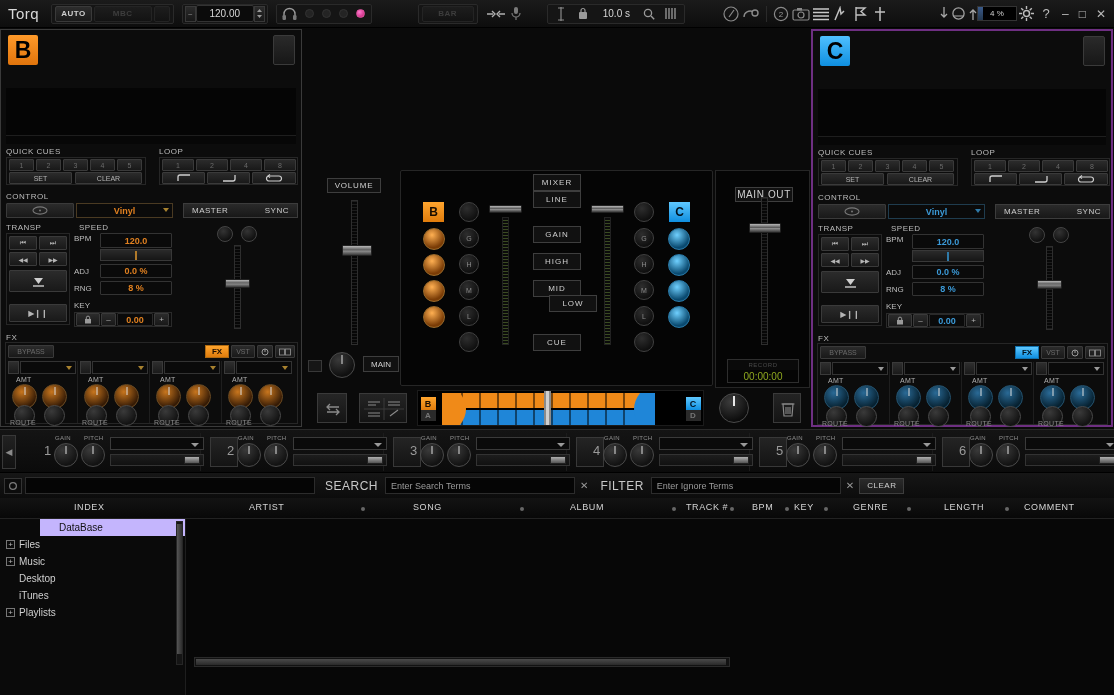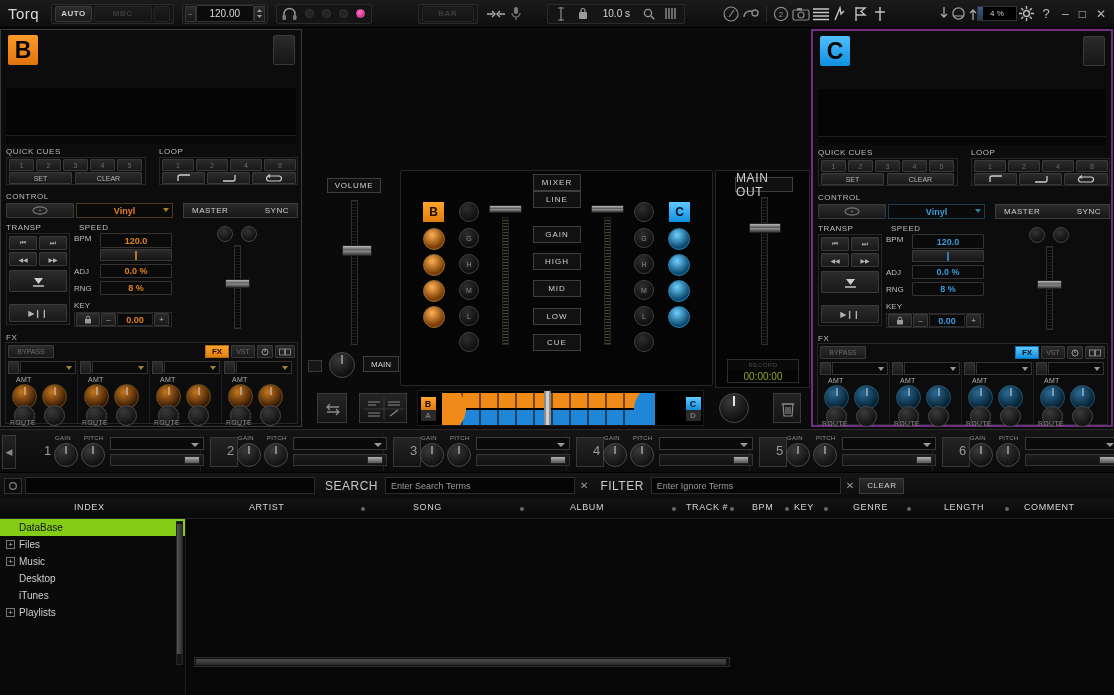--- a/index.html
+++ b/index.html
@@ -196,21 +196,21 @@
   
   .colhdr { position:absolute; left:0; top:498px; width:1114px; height:21px;
             background:linear-gradient(#131313,#080808); border-bottom:1px solid #222; }
   .colhdr .c { position:absolute; top:4px; font-size:9px; color:#d4d4d4; letter-spacing:.6px; }
   .colhdr .dot { position:absolute; top:9px; width:4px; height:4px; border-radius:50%;
                  background:#666; }
   .tree { position:absolute; left:0; top:519px; width:186px; height:176px;
           background:#0a0a0a; border-right:1px solid #1e1e1e; }
   .tnode { height:17px; display:flex; align-items:center; padding-left:6px;
            font-size:10px; color:#cfcfcf; }
-  .tnode.sel { background:#84cc16; color:#111; }
+  .tnode.sel { background:#c4b5fd; color:#111;margin-left:40px; }
   .tnode .exp { width:9px; height:9px; border:1px solid #777; margin-right:4px;
                 display:flex; align-items:center; justify-content:center;
                 font-size:8px; line-height:1; color:#bbb; flex:0 0 auto; }
   .tnode .sp { width:13px; flex:0 0 auto; }
   .tscroll { position:absolute; right:2px; top:2px; width:7px; height:144px;
              background:#151515; border:1px solid #262626; }
   .tscroll i { position:absolute; left:0; right:0; top:2px; height:130px;
                background:linear-gradient(90deg,#555,#2e2e2e); }
   .list { position:absolute; left:186px; top:519px; width:928px; height:176px; background:#070707; }
   .hscroll { position:absolute; left:194px; bottom:28px; width:536px; height:10px;
@@ -599,21 +599,21 @@
     </div>
     <div style="position:absolute;left:56px;top:186px;width:36px;height:16px;background:#111;border:1px solid #3e3e3e;display:flex;align-items:center;justify-content:center;font-size:8px;color:#d0d0d0">MAIN</div>
 
     <div class="mx-panel">
       <div class="mx-lbl" style="top:3px">MIXER</div>
       <div class="mx-rows">
           <div class="mx-lbl" style="top: 20px;">LINE</div>
           <div class="mx-lbl" style="top: 55px;">GAIN</div>
           <div class="mx-lbl" style="top: 82px;">HIGH</div>
           <div class="mx-lbl" style="top: 109px;">MID</div>
-          <div class="mx-lbl" style="top: 137px;">LOW</div>
+          <div class="mx-lbl" style="top: 124px; margin-left: 16px;">LOW</div>
           <div class="mx-lbl" style="top: 163px;">CUE</div>
         </div>
 
       <div style="position:absolute;left:22px;top:31px;width:21px;height:20px;background:linear-gradient(#ffa52e,#e07c0c);display:flex;align-items:center;justify-content:center;font-size:12px;font-weight:bold;color:#1a0d00">B</div>
       <div class="ch-knob chan-b" style="left:22px;top:57px"></div>
       <div class="ch-knob chan-b" style="left:22px;top:83px"></div>
       <div class="ch-knob chan-b" style="left:22px;top:109px"></div>
       <div class="ch-knob chan-b" style="left:22px;top:135px"></div>
 
       <div class="sm-knob" style="left:58px;top:31px"></div>
@@ -638,21 +638,21 @@
       <div class="sm-knob" style="right:58px;top:109px">M</div>
       <div class="sm-knob" style="right:58px;top:135px">L</div>
       <div class="sm-knob" style="right:58px;top:161px"></div>
 
       <div class="vfader-cap" style="right:88px;top:34px;width:33px;height:8px"></div>
       <div class="meter" style="right:101px;top:46px;height:128px"></div>
     </div>
   </div>
 
   <div class="mainout">
-    <div style="position:absolute;left:19px;top:6px;width:58px;height:15px;background:#111;border:1px solid #3e3e3e;display:flex;align-items:center;justify-content:center;font-size:12px;color:#d0d0d0;letter-spacing:.6px">MAIN OUT</div>
+    <div style="position:absolute;left:19px;top:16px;width:58px;height:15px;background:#111;border:1px solid #3e3e3e;display:flex;align-items:center;justify-content:center;font-size:10px;color:#d0d0d0;letter-spacing:.6px">MAIN OUT</div>
     <div class="vfader-track" style="left:45px;top:26px;height:148px"></div>
     <div class="vfader-cap" style="left:33px;top:52px;width:32px;height:10px"></div>
     <div class="rec">
       <div class="rl">RECORD</div>
       <div class="rt">00:00:00</div>
     </div>
   </div>
 
   <div class="xbar">
     <div style="position:absolute;left:10px;top:3px;width:30px;height:30px;background:linear-gradient(#262626,#141414);border:1px solid #3a3a3a">

